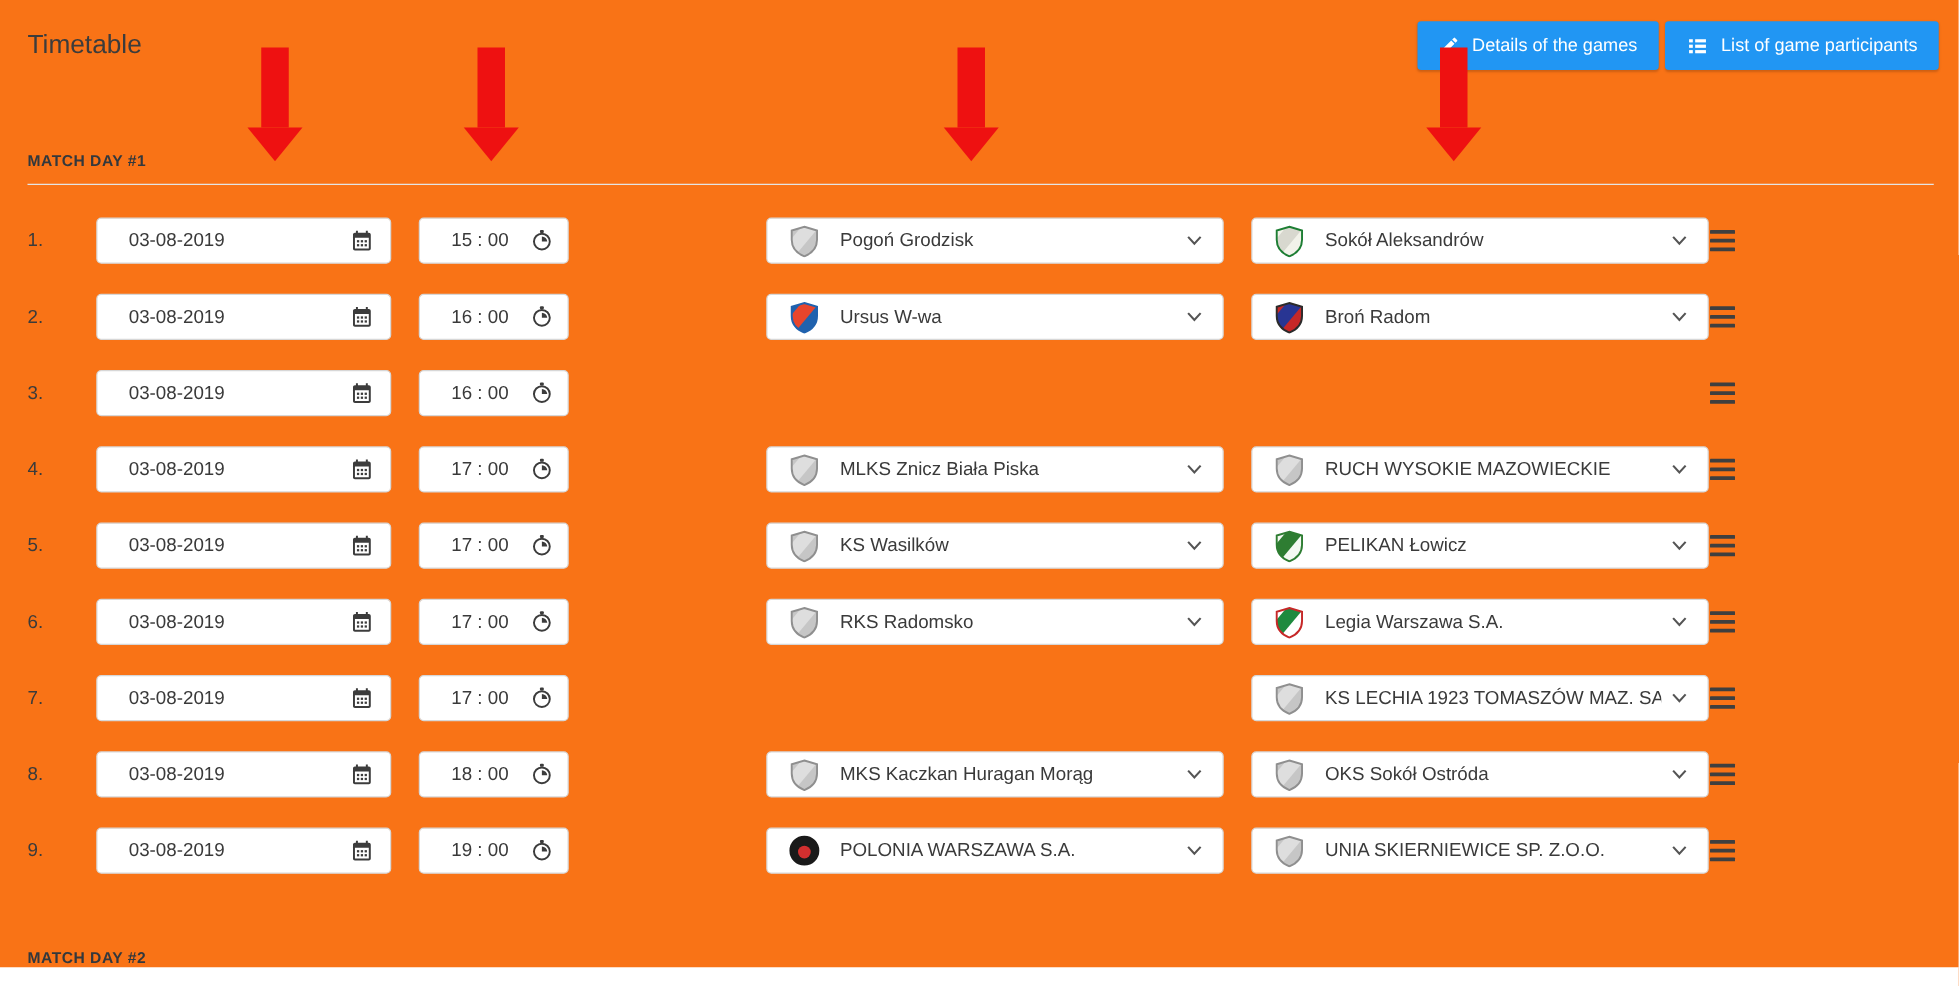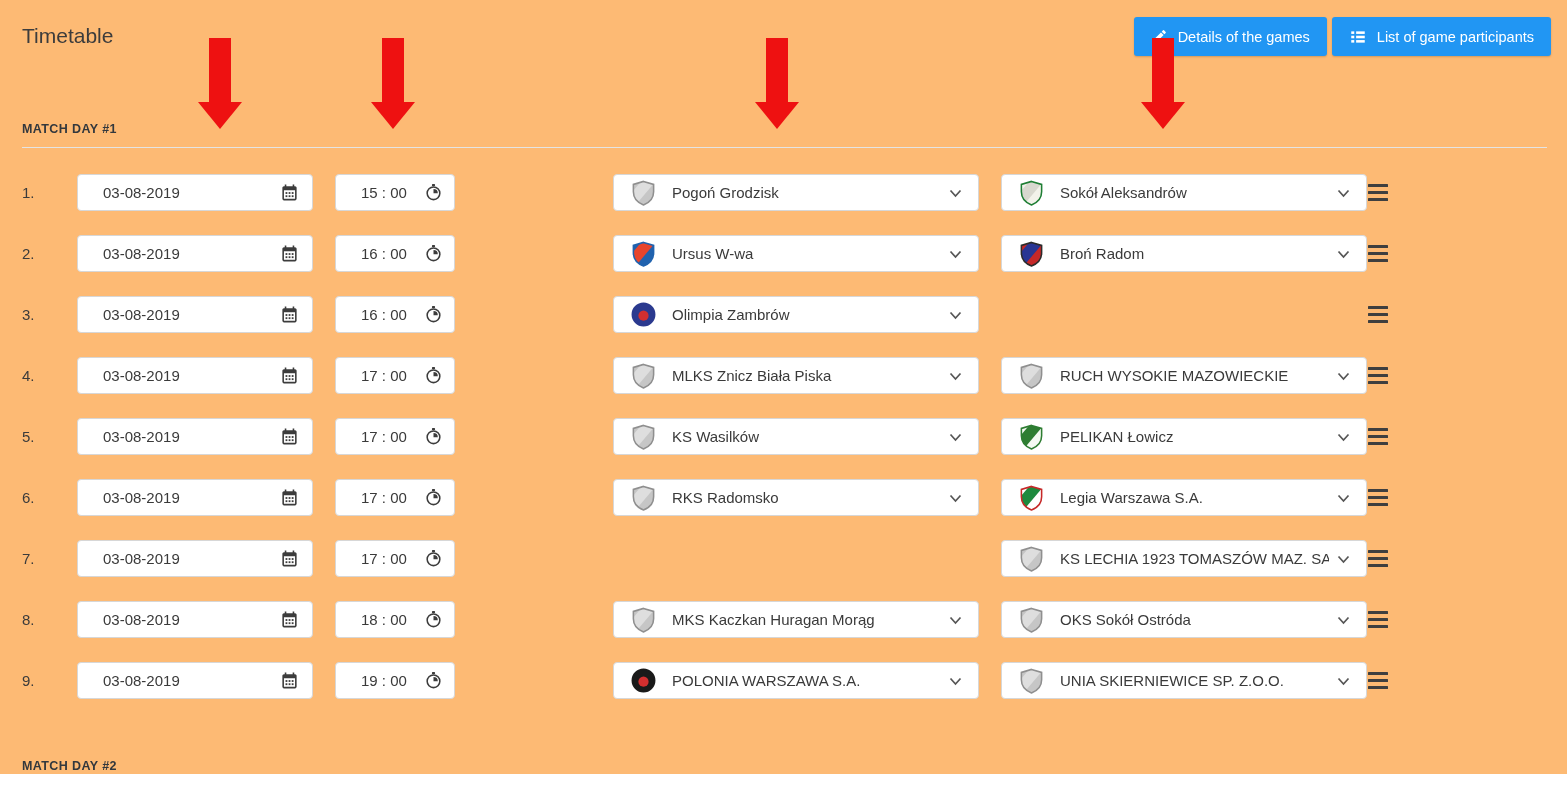--- a/index.html
+++ b/index.html
@@ -1,18 +1,18 @@
 <!DOCTYPE html>
 <html><head>
 <meta charset="utf-8">
 <style>
   * { margin:0; padding:0; box-sizing:border-box; }
   html,body { background:#fff; }
   body { font-family:"Liberation Sans", sans-serif; color:#3b3b3b; }
-  .page { position:relative; width:1567px; height:774px; background:#fdba74; overflow:hidden; }
+  .page { position:relative; width:1567px; height:774px; background:#f97316; overflow:hidden; }
 
   
   .page-title { position:absolute; left:22px; top:24px; font-size:21px; font-weight:400; color:#3c3c3c; }
   .toolbar { position:absolute; right:16px; top:17px; display:flex; gap:5px; }
   .btn { display:flex; align-items:center; gap:10px; height:39px; padding:0 17px;
          background:#2196f3; color:#fff; border:none; border-radius:3px;
          font-size:14.5px; font-family:inherit; cursor:pointer; box-shadow:0 1px 2px rgba(0,0,0,.18); }
   .btn svg { display:block; }
 
   
@@ -276,34 +276,20 @@
     <div class="field time-field">
       <span class="val">16 : 00</span>
       <span>
         <svg width="17" height="19" viewBox="0 0 22 24">
               <rect x="9" y="1" width="4" height="3" rx="1" fill="#3c3c3c"></rect>
               <circle cx="11" cy="13" r="8.2" fill="none" stroke="#3c3c3c" stroke-width="2"></circle>
               <path d="M11 13 L11 7.6 A5.6 5.6 0 0 1 16.6 13 Z" fill="#3c3c3c"></path>
             </svg>
       </span>
     </div>
-    <div class="select home-select">
-      <span class="badge">
-            <svg width="27" height="27" viewBox="0 0 28 28">
-              <circle cx="14" cy="14" r="11.4" fill="#2b3a8f" stroke="#2b3a8f" stroke-width="2"></circle>
-              <circle cx="14" cy="15.2" r="5.3" fill="#d32f2f"></circle>
-            </svg>
-          </span>
-      <span class="team-name">Olimpia Zambrów</span>
-      <span class="chevron">
-        <svg width="13" height="9" viewBox="0 0 13 9">
-              <path d="M1.5 1.5 L6.5 7 L11.5 1.5" fill="none" stroke="#555" stroke-width="1.7"></path>
-            </svg>
-      </span>
-    </div>
     <div class="drag">
           <span></span>
           <span></span>
           <span></span>
         </div>
   </div>
 
   <div class="match-row">
     <span class="row-num">4.</span>
     <div class="field date-field">

